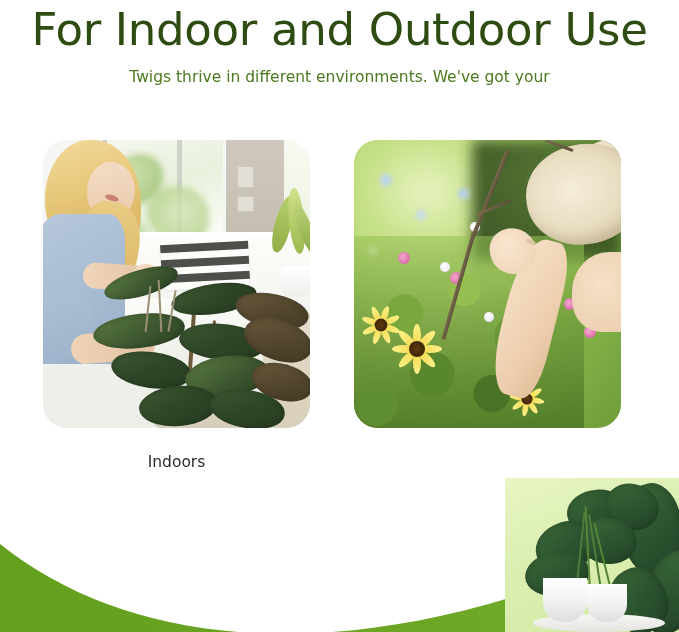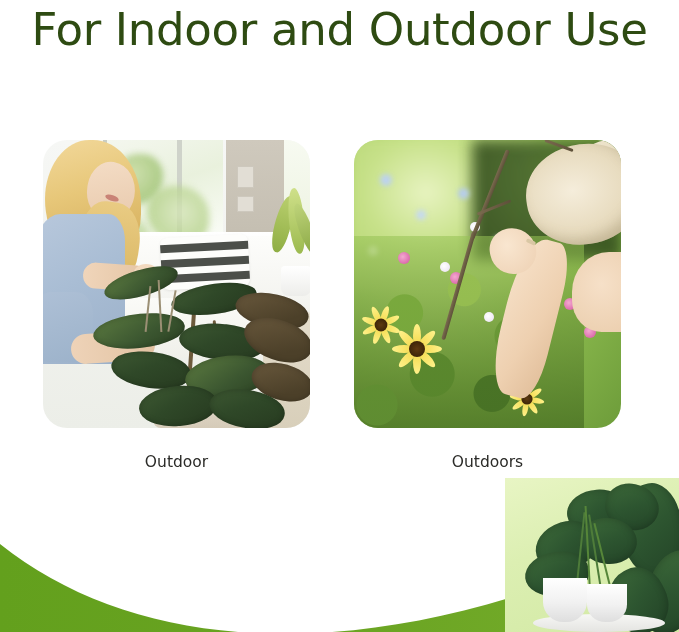--- a/index.html
+++ b/index.html
@@ -421,20 +421,21 @@
   }
 </style>
 </head>
 <body>
 
 <div id="page">
 
   <div class="headline">For Indoor and Outdoor Use</div>
 
   <div class="subhead">
+    <span class="line">Twigs thrive in different environments. We've got your</span>
   </div>
 
   <div class="cards">
 
     <div class="card left">
       <div class="photo">
         <div class="indoor-scene">
 
           <div class="in-window"></div>
           <div class="in-foliage-a"></div>
@@ -571,22 +572,21 @@
           <span class="og-twig tw1"></span>
           <span class="og-twig tw2"></span>
           <span class="og-twig tw3"></span>
           <span class="og-twig tw4"></span>
 
         </div>
       </div>
     </div>
   </div>
 
-  <div class="caption left">Outdoor</div>
-  <div class="caption right">Outdoors</div>
+  <div class="caption left">Indoors</div>
 
   <div class="footer">
 
     <svg class="footer-wave" viewBox="0 0 679 154" preserveAspectRatio="none">
       <defs>
         <linearGradient id="bandgrad" x1="0" y1="0" x2="1" y2="0">
           <stop offset="0" stop-color="#63a01d"></stop>
           <stop offset="0.5" stop-color="#6aa422"></stop>
           <stop offset="1" stop-color="#76ad2c"></stop>
         </linearGradient>

